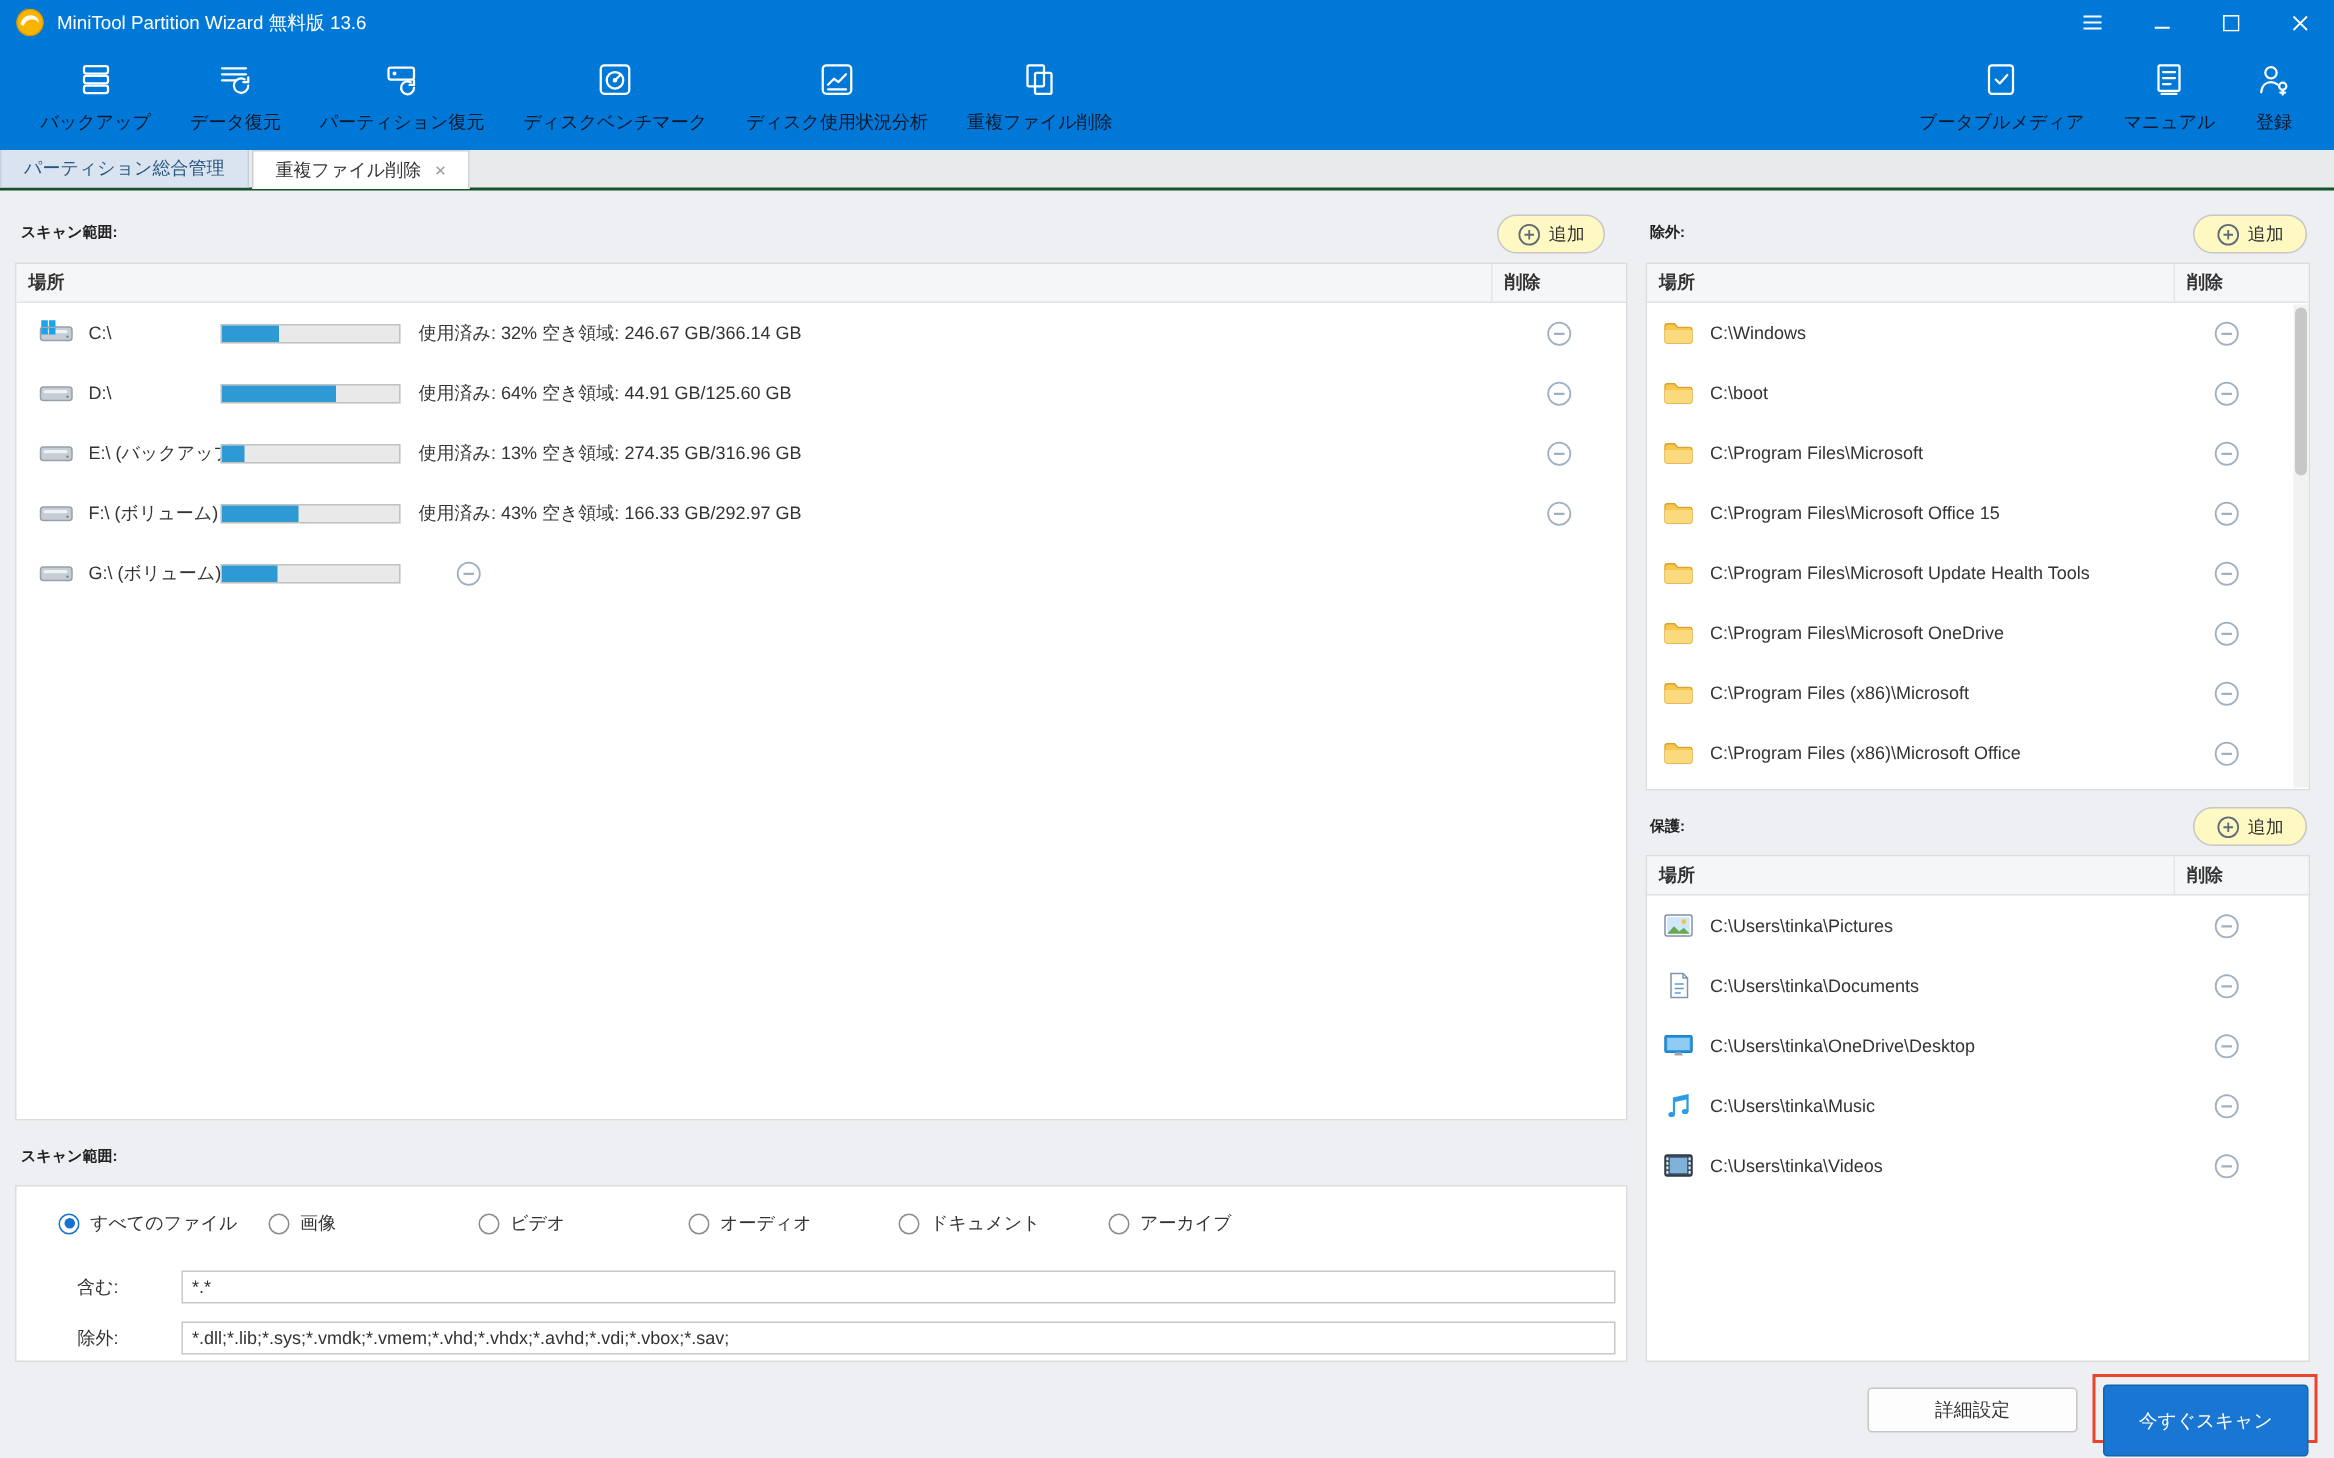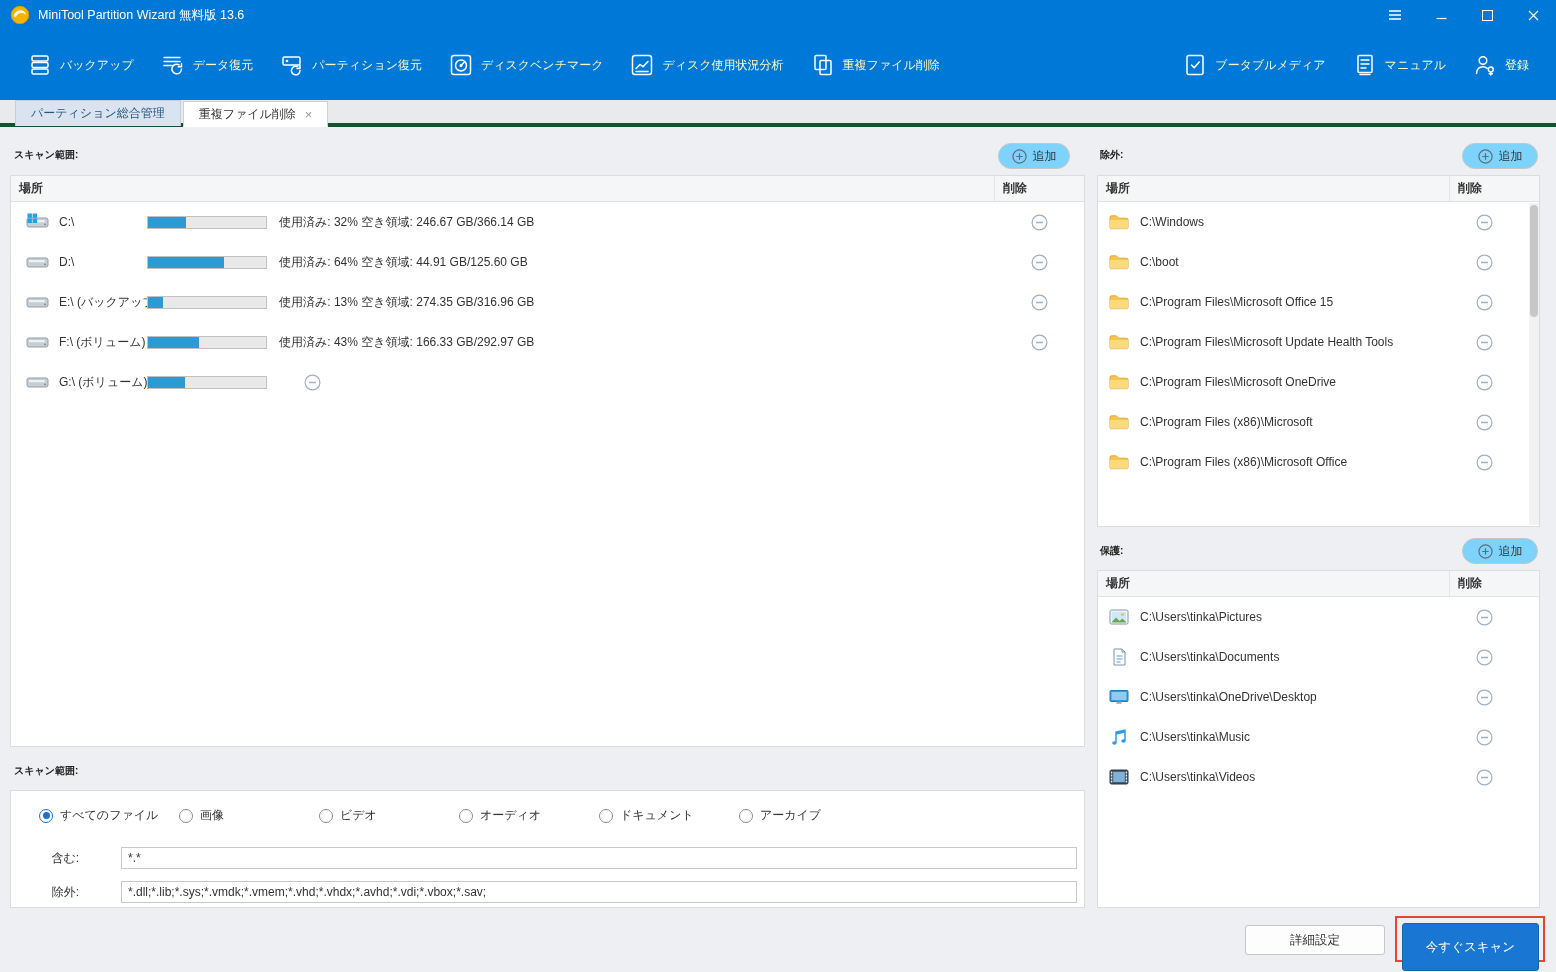--- a/index.html
+++ b/index.html
@@ -17,38 +17,38 @@
               display:flex; align-items:center; color:#fff; z-index:5; }
   .logo { margin:0 8px 0 10px; }
   .title { font-size:12.5px; }
   .win-controls { margin-left:auto; display:flex; height:100%; }
   .win-btn { width:46px; height:100%; display:flex; align-items:center; justify-content:center; }
 
   
   .toolbar { position:absolute; top:30px; left:0; right:0; height:70px; background:#0078d7;
              display:flex; justify-content:space-between; padding:0 14px; z-index:4; }
   .tb-group { display:flex; align-items:stretch; }
-  .tb-item { display:flex; flex-direction:row; align-items:center; justify-content:center;
-             gap:7px; padding:0 13px; color:#fef9c3; }
+  .tb-item { display:flex; flex-direction:column; align-items:center; justify-content:center;
+             gap:7px; padding:0 13px; color:#0f172a; }
   .tb-label { font-size:12px; white-space:nowrap; }
 
   
   .tabbar { position:absolute; top:100px; left:0; right:0; height:27px; background:#e9eaec;
-            border-bottom:4px solid #14532d; display:flex; padding-left:15px; z-index:3; }
+            border-bottom:2px solid #14532d; display:flex; align-items:flex-end; padding-left:0; z-index:3; }
   .tab { height:26px; display:flex; align-items:center; padding:0 15px; margin-right:2px;
          font-size:12px; white-space:nowrap; }
   .tab.inactive { background:#d9e4f0; color:#28557f; border:1px solid #c3cfdd; border-bottom:none; }
   .tab.active { background:#fff; color:#333; border:1px solid #d0d0d0; border-bottom:1px solid #fff;
                 position:relative; top:1px; }
   .tab-close { margin-left:9px; color:#999; font-size:13px; line-height:1; }
 
   
   .sec-label { position:absolute; font-size:10px; font-weight:bold; color:#222; }
   .add-btn { position:absolute; height:26px; display:inline-flex; align-items:center; justify-content:center;
-             gap:6px; background:#7dd3fc; border:1px solid #c6c6c6; border-radius:13px;
+             gap:6px; background:#fef9c3; border:1px solid #c6c6c6; border-radius:13px;
              font-size:12px; color:#333; font-family:inherit; }
 
   
   .tbl { position:absolute; background:#fff; border:1px solid #dcdcdc; overflow:hidden; }
   .tbl-head { height:26px; background:#f5f6f8; border-bottom:1px solid #e2e2e2;
               display:flex; align-items:stretch; font-weight:bold; color:#333; }
   .col-loc { flex:1; display:flex; align-items:center; padding-left:8px; }
   .col-del { width:90px; border-left:1px solid #e5e5e5; display:flex; align-items:center; padding-left:8px; }
 
   .scan-row { height:40px; display:flex; align-items:center; }
@@ -445,20 +445,37 @@
           </span>
         </span>
       </div>
       <div class="path-row">
         <span class="icon path-ic">
           <svg width="20" height="16" viewBox="0 0 20 16">
             <path d="M1 3.2A1.4 1.4 0 0 1 2.4 1.8h5l2 2.4h8.2A1.4 1.4 0 0 1 19 5.6v7.7a1.4 1.4 0 0 1-1.4 1.4H2.4A1.4 1.4 0 0 1 1 13.3z" fill="#f6c64d" stroke="#d9a32e" stroke-width="0.9"></path>
             <path d="M1 6h18v7.3a1.4 1.4 0 0 1-1.4 1.4H2.4A1.4 1.4 0 0 1 1 13.3z" fill="#fbda7d"></path>
           </svg>
         </span>
+        <span class="path-text">C:\Program Files\Microsoft</span>
+        <span class="minus-cell side">
+          <span class="minus-btn">
+            <svg width="17" height="17" viewBox="0 0 17 17">
+              <circle cx="8.5" cy="8.5" r="7.4" fill="#fff" stroke="#9fb0c0" stroke-width="1.2"></circle>
+              <path d="M5 8.5h7" stroke="#9fb0c0" stroke-width="1.5"></path>
+            </svg>
+          </span>
+        </span>
+      </div>
+      <div class="path-row">
+        <span class="icon path-ic">
+          <svg width="20" height="16" viewBox="0 0 20 16">
+            <path d="M1 3.2A1.4 1.4 0 0 1 2.4 1.8h5l2 2.4h8.2A1.4 1.4 0 0 1 19 5.6v7.7a1.4 1.4 0 0 1-1.4 1.4H2.4A1.4 1.4 0 0 1 1 13.3z" fill="#f6c64d" stroke="#d9a32e" stroke-width="0.9"></path>
+            <path d="M1 6h18v7.3a1.4 1.4 0 0 1-1.4 1.4H2.4A1.4 1.4 0 0 1 1 13.3z" fill="#fbda7d"></path>
+          </svg>
+        </span>
         <span class="path-text">C:\Program Files\Microsoft Office 15</span>
         <span class="minus-cell side">
           <span class="minus-btn">
             <svg width="17" height="17" viewBox="0 0 17 17">
               <circle cx="8.5" cy="8.5" r="7.4" fill="#fff" stroke="#9fb0c0" stroke-width="1.2"></circle>
               <path d="M5 8.5h7" stroke="#9fb0c0" stroke-width="1.5"></path>
             </svg>
           </span>
         </span>
       </div>

